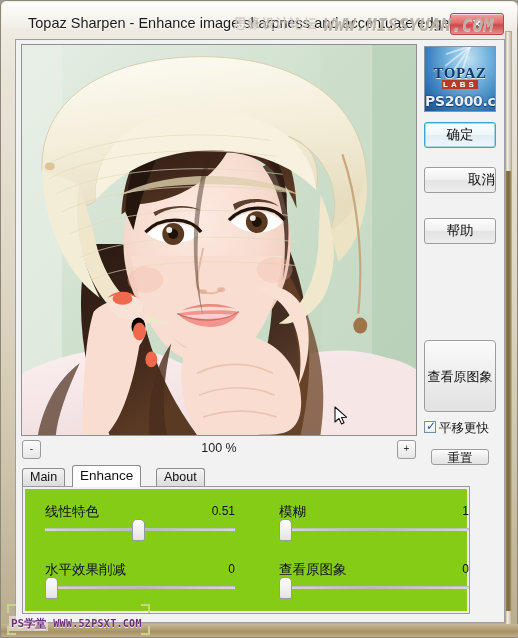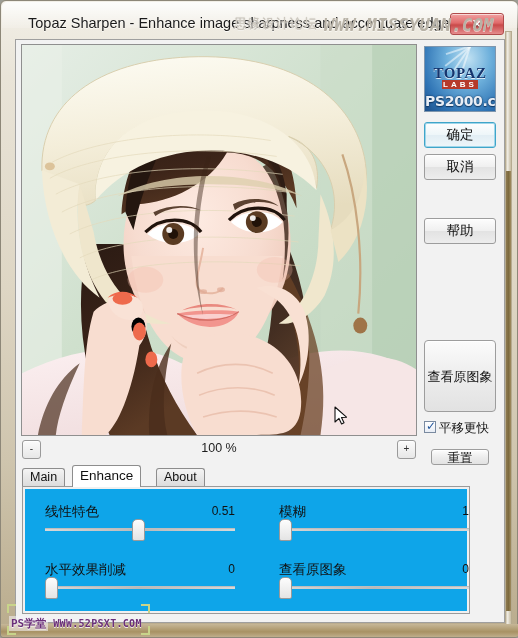--- a/index.html
+++ b/index.html
@@ -117,21 +117,21 @@
   }
   .tab.active{
     top:0;height:22px;line-height:20px;background:#fff;
     border-color:#8d8d8d;z-index:3;font-size:13.5px;
   }
   .panel{
     position:absolute;left:6px;top:446px;width:448px;height:128px;
     background:#f0f0f0;border:1px solid #9a9a9a;box-sizing:border-box;
     z-index:1;
   }
-  .panel-inner{position:absolute;left:2px;top:2px;right:2px;bottom:2px;background:#0ea5e9;}
+  .panel-inner{position:absolute;left:2px;top:2px;right:2px;bottom:2px;background:#84cc16;}
 
   
   .slider-group{position:absolute;}
   .sl-label{position:absolute;left:0;top:0;font-size:13.5px;color:#111;white-space:nowrap;}
   .sl-value{position:absolute;right:0;top:1px;font-size:12px;color:#111;}
   .sl-track{
     position:absolute;left:0;top:25px;width:100%;height:2px;
     background:linear-gradient(90deg,#d8d8d8,#b9b9b9 50%,#d8d8d8);
     border-top:1px solid #bdbdbd;
   }
@@ -436,21 +436,21 @@
         <div class="ray" style="left:44px;top:0;width:2px;height:34px;transform:rotate(18deg);"></div>
         <div class="ray" style="left:44px;top:0;width:2px;height:30px;transform:rotate(34deg);"></div>
         <div class="ray" style="left:44px;top:0;width:2px;height:32px;transform:rotate(52deg);"></div>
         <div class="ray" style="left:44px;top:0;width:2px;height:26px;transform:rotate(72deg);"></div>
         <div class="logo-topaz">TOPAZ</div>
         <div class="logo-labs"><span>LABS</span></div>
         <div class="logo-ps2000">PS2000.cn</div>
       </div>
 
       <div class="btn focus" style="top:78px;">确定</div>
-      <div class="btn" style="top:110px;">取消</div>
+      <div class="btn" style="top:123px;text-align:right;">取消</div>
       <div class="btn" style="top:174px;">帮助</div>
 
       <div class="bigbtn">查看原图象</div>
 
       <div class="chk">
         <span class="chk-box">
           <span class="chk-tick">✓</span>
         </span>
         <span class="chk-label">平移更快</span>
       </div>

